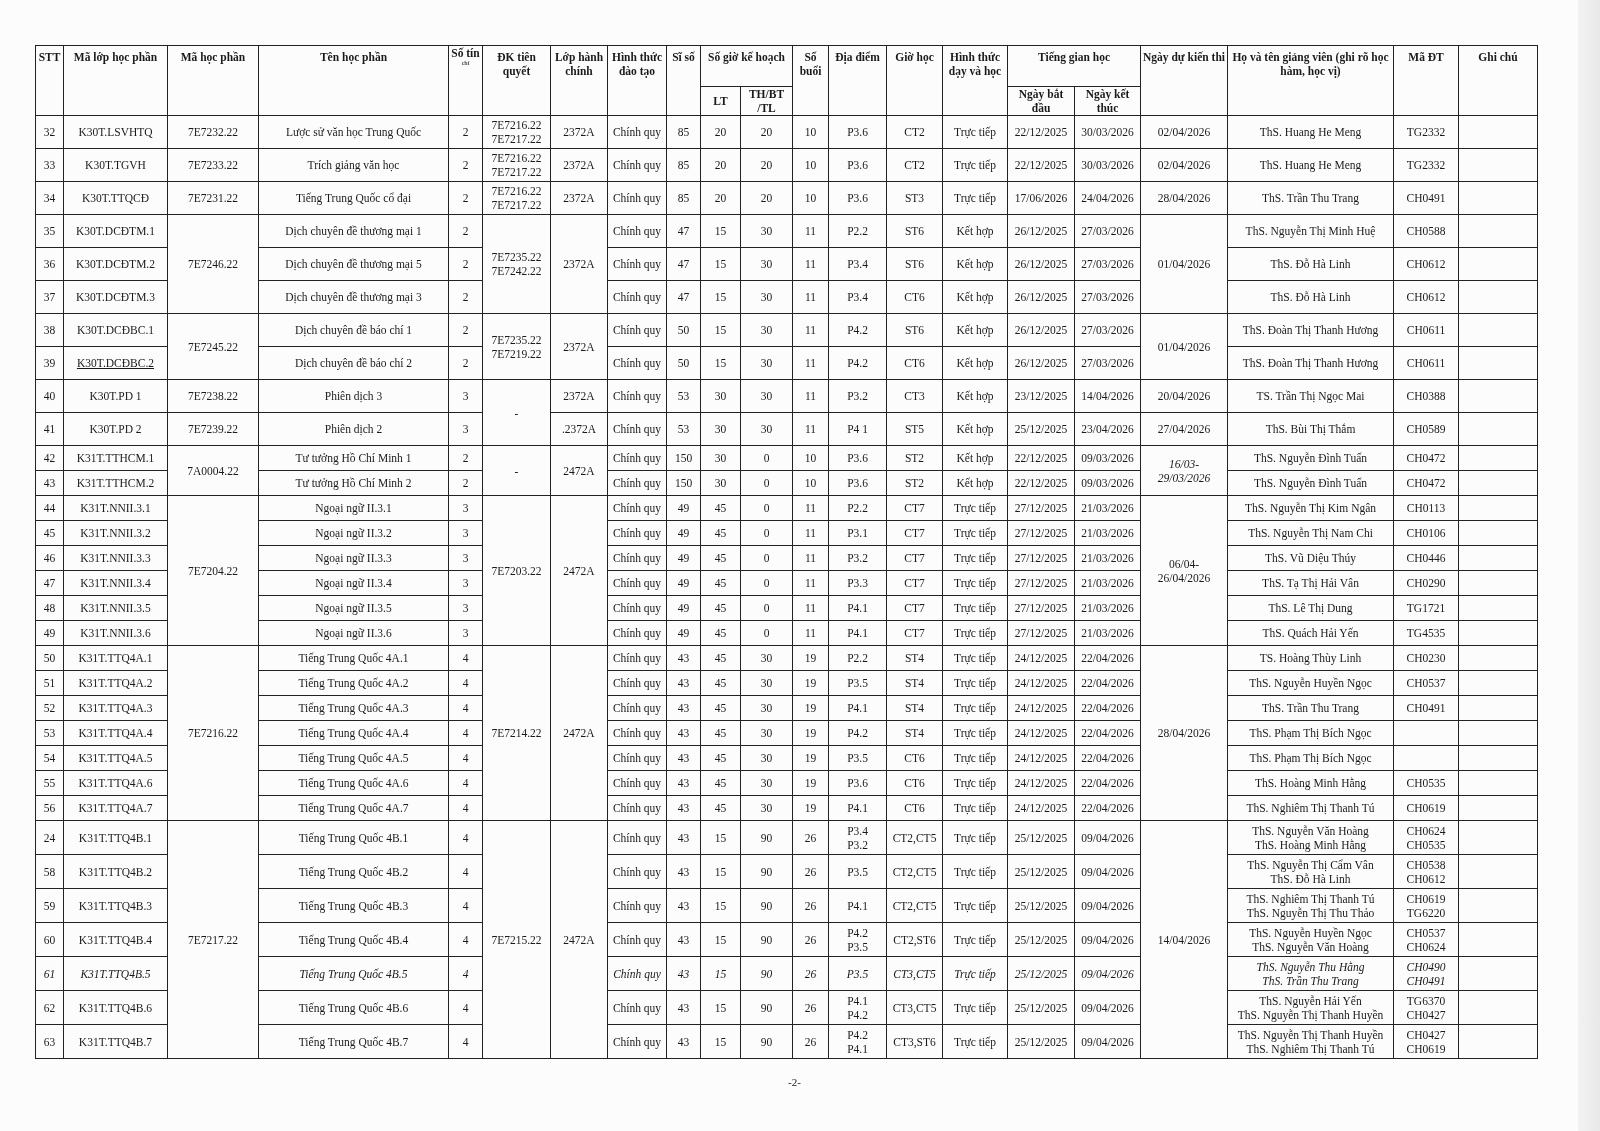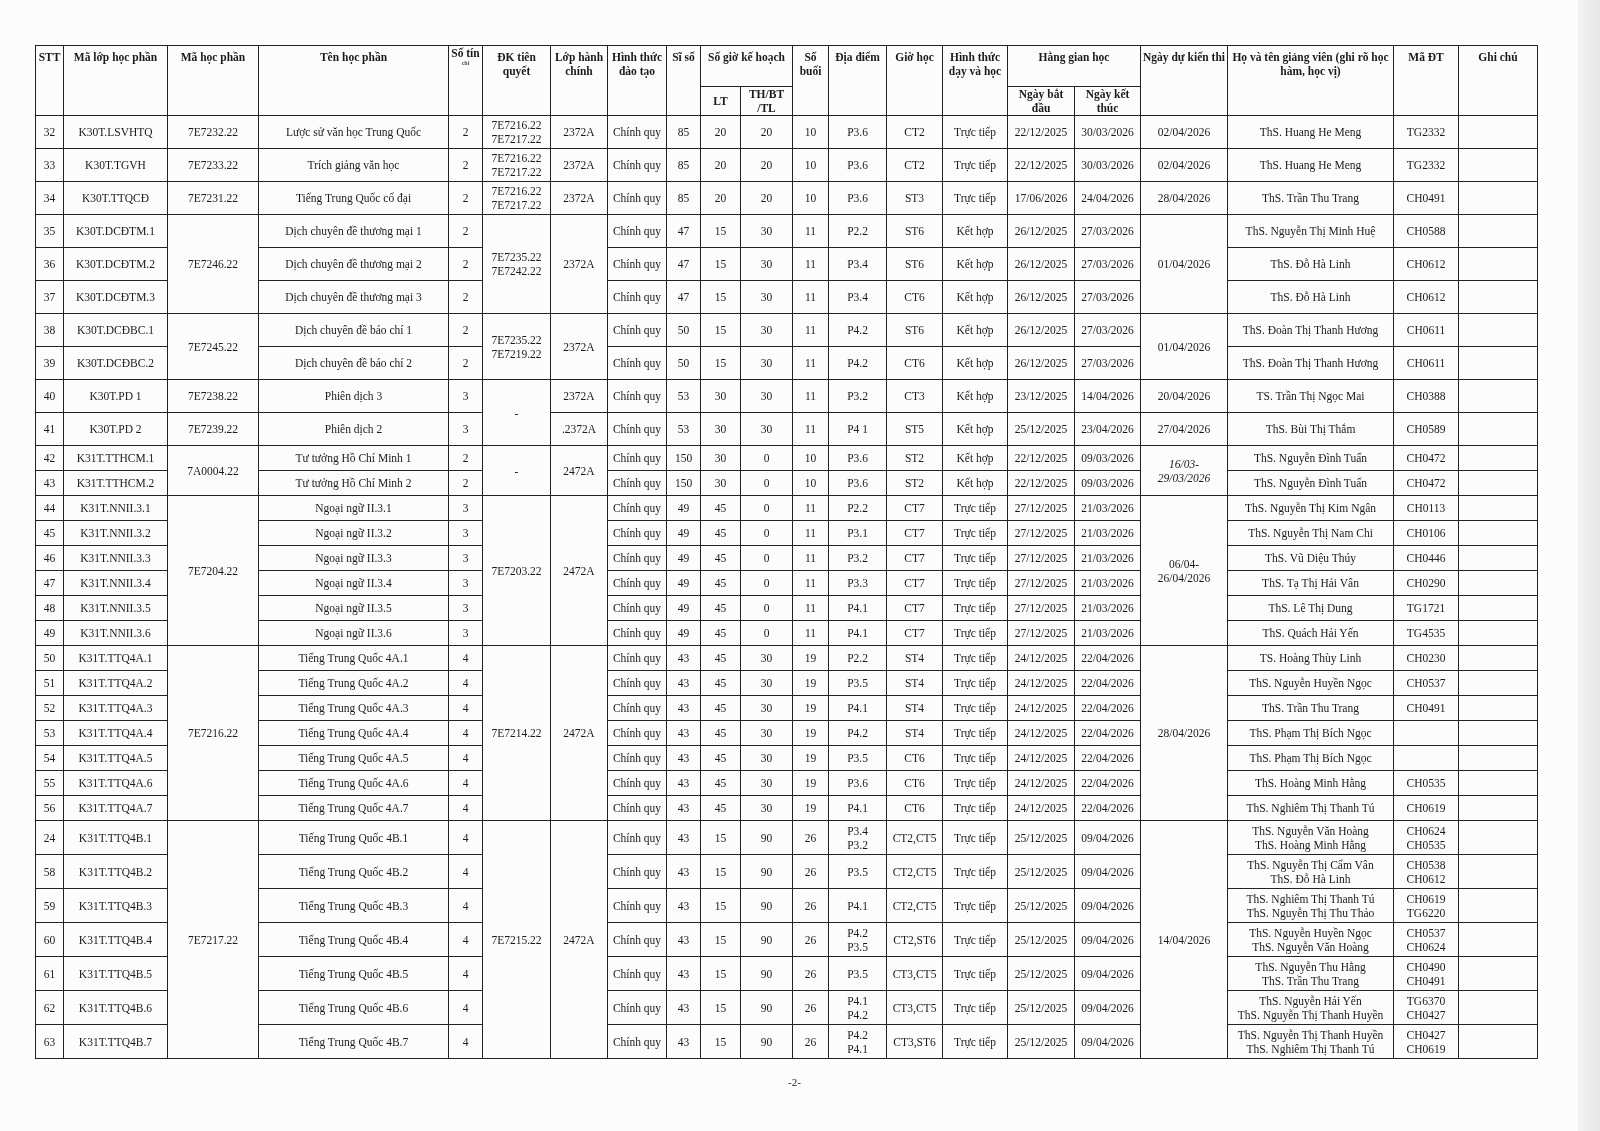--- a/index.html
+++ b/index.html
@@ -57,21 +57,21 @@
         <th rowspan="2" style="padding-top:0"><span>Số tín</span><span class="tiny">chỉ</span></th>
         <th rowspan="2">ĐK tiên quyết</th>
         <th rowspan="2">Lớp hành chính</th>
         <th rowspan="2">Hình thức đào tạo</th>
         <th rowspan="2">Sĩ số</th>
         <th colspan="2">Số giờ kế hoạch</th>
         <th rowspan="2">Số buổi</th>
         <th rowspan="2">Địa điểm</th>
         <th rowspan="2">Giờ học</th>
         <th rowspan="2">Hình thức dạy và học</th>
-        <th colspan="2">Hằng gian học</th>
+        <th colspan="2">Tiếng gian học</th>
         <th rowspan="2">Ngày dự kiến thi</th>
         <th rowspan="2">Họ và tên giảng viên (ghi rõ học hàm, học vị)</th>
         <th rowspan="2">Mã ĐT</th>
         <th rowspan="2">Ghi chú</th>
       </tr>
       <tr class="hdr2">
         <th class="sub">LT</th>
         <th class="sub">TH/BT /TL</th>
         <th class="sub">Ngày bắt đầu</th>
         <th class="sub">Ngày kết thúc</th>
@@ -170,21 +170,21 @@
           <td style="white-space: pre-line;">26/12/2025</td>
           <td style="white-space: pre-line;">27/03/2026</td>
           <td rowspan="3" style="white-space: pre-line;">01/04/2026</td>
           <td style="white-space: pre-line;">ThS. Nguyễn Thị Minh Huệ</td>
           <td style="white-space: pre-line;">CH0588</td>
           <td style="white-space: pre-line;"></td>
         </tr>
         <tr style="height: 33px;">
           <td style="white-space: pre-line;">36</td>
           <td style="white-space: pre-line;">K30T.DCĐTM.2</td>
-          <td class="left" style="white-space: pre-line;">Dịch chuyên đề thương mại 2</td>
+          <td class="left" style="white-space: pre-line;">Dịch chuyên đề thương mại 5</td>
           <td style="white-space: pre-line;">2</td>
           <td style="white-space: pre-line;">Chính quy</td>
           <td style="white-space: pre-line;">47</td>
           <td style="white-space: pre-line;">15</td>
           <td style="white-space: pre-line;">30</td>
           <td style="white-space: pre-line;">11</td>
           <td style="white-space: pre-line;">P3.4</td>
           <td style="white-space: pre-line;">ST6</td>
           <td style="white-space: pre-line;">Kết hợp</td>
           <td style="white-space: pre-line;">26/12/2025</td>
@@ -231,21 +231,21 @@
           <td style="white-space: pre-line;">Kết hợp</td>
           <td style="white-space: pre-line;">26/12/2025</td>
           <td style="white-space: pre-line;">27/03/2026</td>
           <td rowspan="2" style="white-space: pre-line;">01/04/2026</td>
           <td style="white-space: pre-line;">ThS. Đoàn Thị Thanh Hương</td>
           <td style="white-space: pre-line;">CH0611</td>
           <td style="white-space: pre-line;"></td>
         </tr>
         <tr style="height: 33px;">
           <td style="white-space: pre-line;">39</td>
-          <td style="white-space: pre-line;">K30T.DCĐBC.2</td>
+          <td style="white-space: pre-line; text-decoration: underline;">K30T.DCĐBC.2</td>
           <td class="left" style="white-space: pre-line;">Dịch chuyên đề báo chí 2</td>
           <td style="white-space: pre-line;">2</td>
           <td style="white-space: pre-line;">Chính quy</td>
           <td style="white-space: pre-line;">50</td>
           <td style="white-space: pre-line;">15</td>
           <td style="white-space: pre-line;">30</td>
           <td style="white-space: pre-line;">11</td>
           <td style="white-space: pre-line;">P4.2</td>
           <td style="white-space: pre-line;">CT6</td>
           <td style="white-space: pre-line;">Kết hợp</td>
@@ -682,21 +682,21 @@
           <td style="white-space: pre-line;">CT2,ST6</td>
           <td style="white-space: pre-line;">Trực tiếp</td>
           <td style="white-space: pre-line;">25/12/2025</td>
           <td style="white-space: pre-line;">09/04/2026</td>
           <td style="white-space: pre-line;">ThS. Nguyễn Huyền Ngọc
 ThS. Nguyễn Văn Hoàng</td>
           <td style="white-space: pre-line;">CH0537
 CH0624</td>
           <td style="white-space: pre-line;"></td>
         </tr>
-        <tr style="height: 34px;">
+        <tr style="height: 34px; font-style: italic;">
           <td style="white-space: pre-line;">61</td>
           <td style="white-space: pre-line;">K31T.TTQ4B.5</td>
           <td class="left" style="white-space: pre-line;">Tiếng Trung Quốc 4B.5</td>
           <td style="white-space: pre-line;">4</td>
           <td style="white-space: pre-line;">Chính quy</td>
           <td style="white-space: pre-line;">43</td>
           <td style="white-space: pre-line;">15</td>
           <td style="white-space: pre-line;">90</td>
           <td style="white-space: pre-line;">26</td>
           <td style="white-space: pre-line;">P3.5</td>

